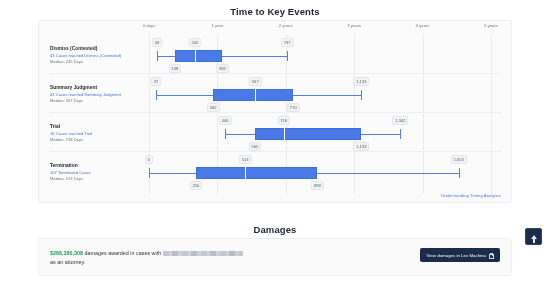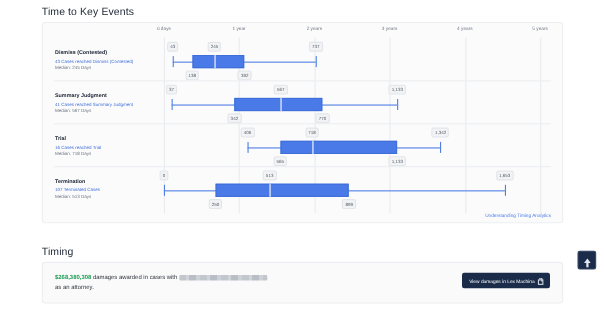--- a/index.html
+++ b/index.html
@@ -7,22 +7,23 @@
     width: 550px; height: 283px;
     background: #ffffff;
     font-family: "Liberation Sans", sans-serif;
     overflow: hidden;
   }
   .page { position: relative; width: 550px; height: 283px; background:#fff; }
 
   
   .section { position: absolute; left: 38px; width: 474px; }
   .section-title {
-    font-size: 9.5px; font-weight: normal; color: #1c2432;
+    font-size: 9.5px; font-weight: bold; color: #1c2432;
     letter-spacing: .1px;
+    text-align: center;
   }
 
   .chart-card {
     background: #fbfbfc;
     border: 1px solid #eceef1;
     border-radius: 3px;
     position: relative;
     width: 100%;
     height: 183px;
   }
@@ -223,21 +224,21 @@
             <div class="val below" style="left: 156.849px; top: 30px;">250</div>
             <div class="val below" style="left: 278.47px; top: 30px;">899</div>
           </div>
         </div>
 
       <a class="chart-footer-link" href="#">Understanding Timing Analytics</a>
     </div>
   </div>
 
   <div class="section" style="top:224px;">
-    <div class="section-title">Timing</div>
+    <div class="section-title">Damages</div>
   </div>
 
   <div class="section" style="top:238px;">
     <div class="damages-card">
       <div class="dmg-text">
         <span class="dmg-amount">$268,380,308</span><span> damages awarded in cases with</span>
         <span class="redacted"></span><br>
         <span>as an attorney.</span>
       </div>
       <button class="dmg-btn">

